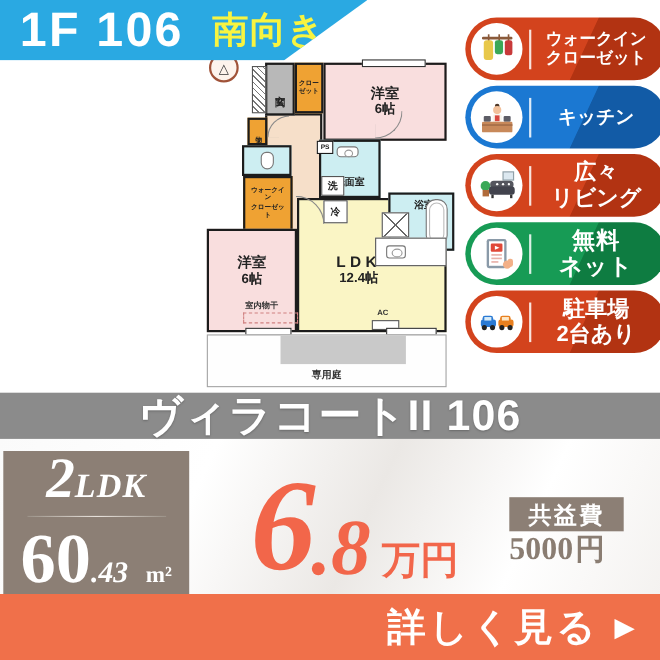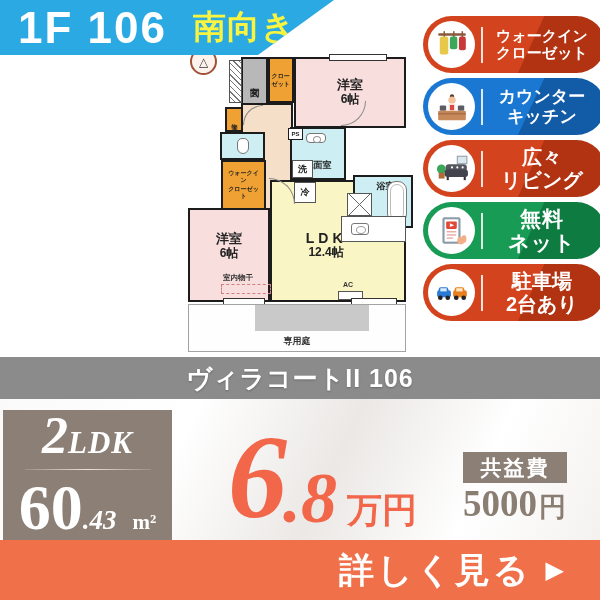--- a/index.html
+++ b/index.html
@@ -94,21 +94,21 @@
          border-top-left-radius:100%; }
   .arc1 { left:60px; top:57px; width:20px; height:20px; }
   .arc2 { left:158px; top:53px; width:25px; height:25px; transform:rotate(180deg); }
   .arc3 { left:86px; top:130px; width:26px; height:26px; transform:rotate(90deg); }
   .doorv { position:absolute; left:47px; top:180px; width:10px; height:10px;
            border-right:1px solid #555; border-bottom:1px solid #555; transform:rotate(45deg); }
 
   
   .titlebar { position:absolute; left:0; top:357px; width:600px; height:42px; background:#8b8b8b;
               display:flex; align-items:center; justify-content:center; z-index:20; }
-  .titlebar .t { color:#fff; font-size:25px; font-weight:bold; letter-spacing:1px;
+  .titlebar .t { color:#fff; font-size:39px; font-weight:bold; letter-spacing:1px;
                  text-shadow:0 1px 2px rgba(0,0,0,.25);text-align:right; }
 
   
   .summary { position:absolute; left:0; top:399px; width:600px; height:141px;
              background:linear-gradient(115deg,#fafafa 0%,#ffffff 30%,#ebe8e5 55%,#ffffff 78%,#f4f2f0 100%); }
   .specbox { position:absolute; left:3px; top:11px; width:169px; height:130px; background:#8c7f75;
              color:#fff; display:flex; flex-direction:column; align-items:center; justify-content:center; }
   .specrow { display:flex; align-items:baseline; line-height:1; }
   .layout-num { font-size:52px; font-style:italic; font-weight:bold; }
   .layout-type { font-size:31px; font-style:italic; font-weight:bold; letter-spacing:1px; }
@@ -120,26 +120,26 @@
   .price { position:absolute; left:228px; top:12px; height:120px; display:flex; align-items:flex-end;
            color:#f2664a; line-height:.9; }
   .p-int { font-size:118px; font-style:italic; font-weight:bold; letter-spacing:-4px; }
   .p-frac { font-size:72px; font-style:italic; font-weight:bold; }
   .p-unit { font-size:35px; font-weight:bold; margin-left:10px; padding-bottom:6px; }
   .feebox { position:absolute; left:463px; top:53px; width:104px; height:31px; background:#8c7f75;
             color:#fff; font-size:21px; font-weight:bold; letter-spacing:2px;
             display:flex; align-items:center; justify-content:center; }
   .feeval { position:absolute; left:463px; top:86px; width:128px; display:flex; align-items:baseline;
             color:#8a7d72; line-height:1; }
-  .fee-amount { font-size:37px; font-weight:bold; }
+  .fee-amount { font-size:29px; font-weight:bold; }
   .fee-unit { font-size:27px; font-weight:bold; margin-left:2px; font-family:"Liberation Sans",sans-serif; }
 
   
   .cta { position:absolute; left:0; top:540px; width:600px; height:60px; background:#f0704a;
-         display:flex; align-items:center; justify-content:flex-end; padding-right:36px; gap:14px;
+         display:flex; align-items:center; justify-content:flex-end; padding-right:23px; gap:14px;
          cursor:pointer; z-index:20; }
   .cta .label { color:#fff; font-size:35px; font-weight:bold; letter-spacing:3px; }
   .cta .arrow { color:#fff; font-size:24px; }
 </style>
 </head>
 <body>
 
 <div class="stage">
 
   <div class="plan">
@@ -251,21 +251,20 @@
           <rect x="12" y="13" width="8" height="7" rx="2" fill="#f8f4ec"></rect>
           <rect x="14" y="14" width="4" height="5" fill="#d84840"></rect>
           <rect x="4.5" y="14.5" width="6" height="5" rx="1" fill="#5d5d66"></rect>
           <rect x="21.5" y="14.5" width="6" height="5" rx="1" fill="#5d5d66"></rect>
           <rect x="3" y="19.5" width="26" height="9" rx="1" fill="#c8895a"></rect>
           <rect x="3" y="21.5" width="26" height="1.6" fill="#a9714a"></rect>
         </svg>
       </div>
       <div class="sep"></div>
       <div class="txt">
-        <div>カウンター</div>
         <div>キッチン</div>
       </div>
     </div>
 
     <div class="badge c-orange fs20">
       <div class="icon-circle">
         <svg width="34" height="34" viewBox="0 0 32 32">
           <rect x="21" y="4" width="9" height="7" fill="#dce8f0" stroke="#90a0a8"></rect>
           <circle cx="6" cy="16" r="4.2" fill="#3aa858"></circle>
           <rect x="3.5" y="19.5" width="5.5" height="5.5" fill="#b06a3a"></rect>

